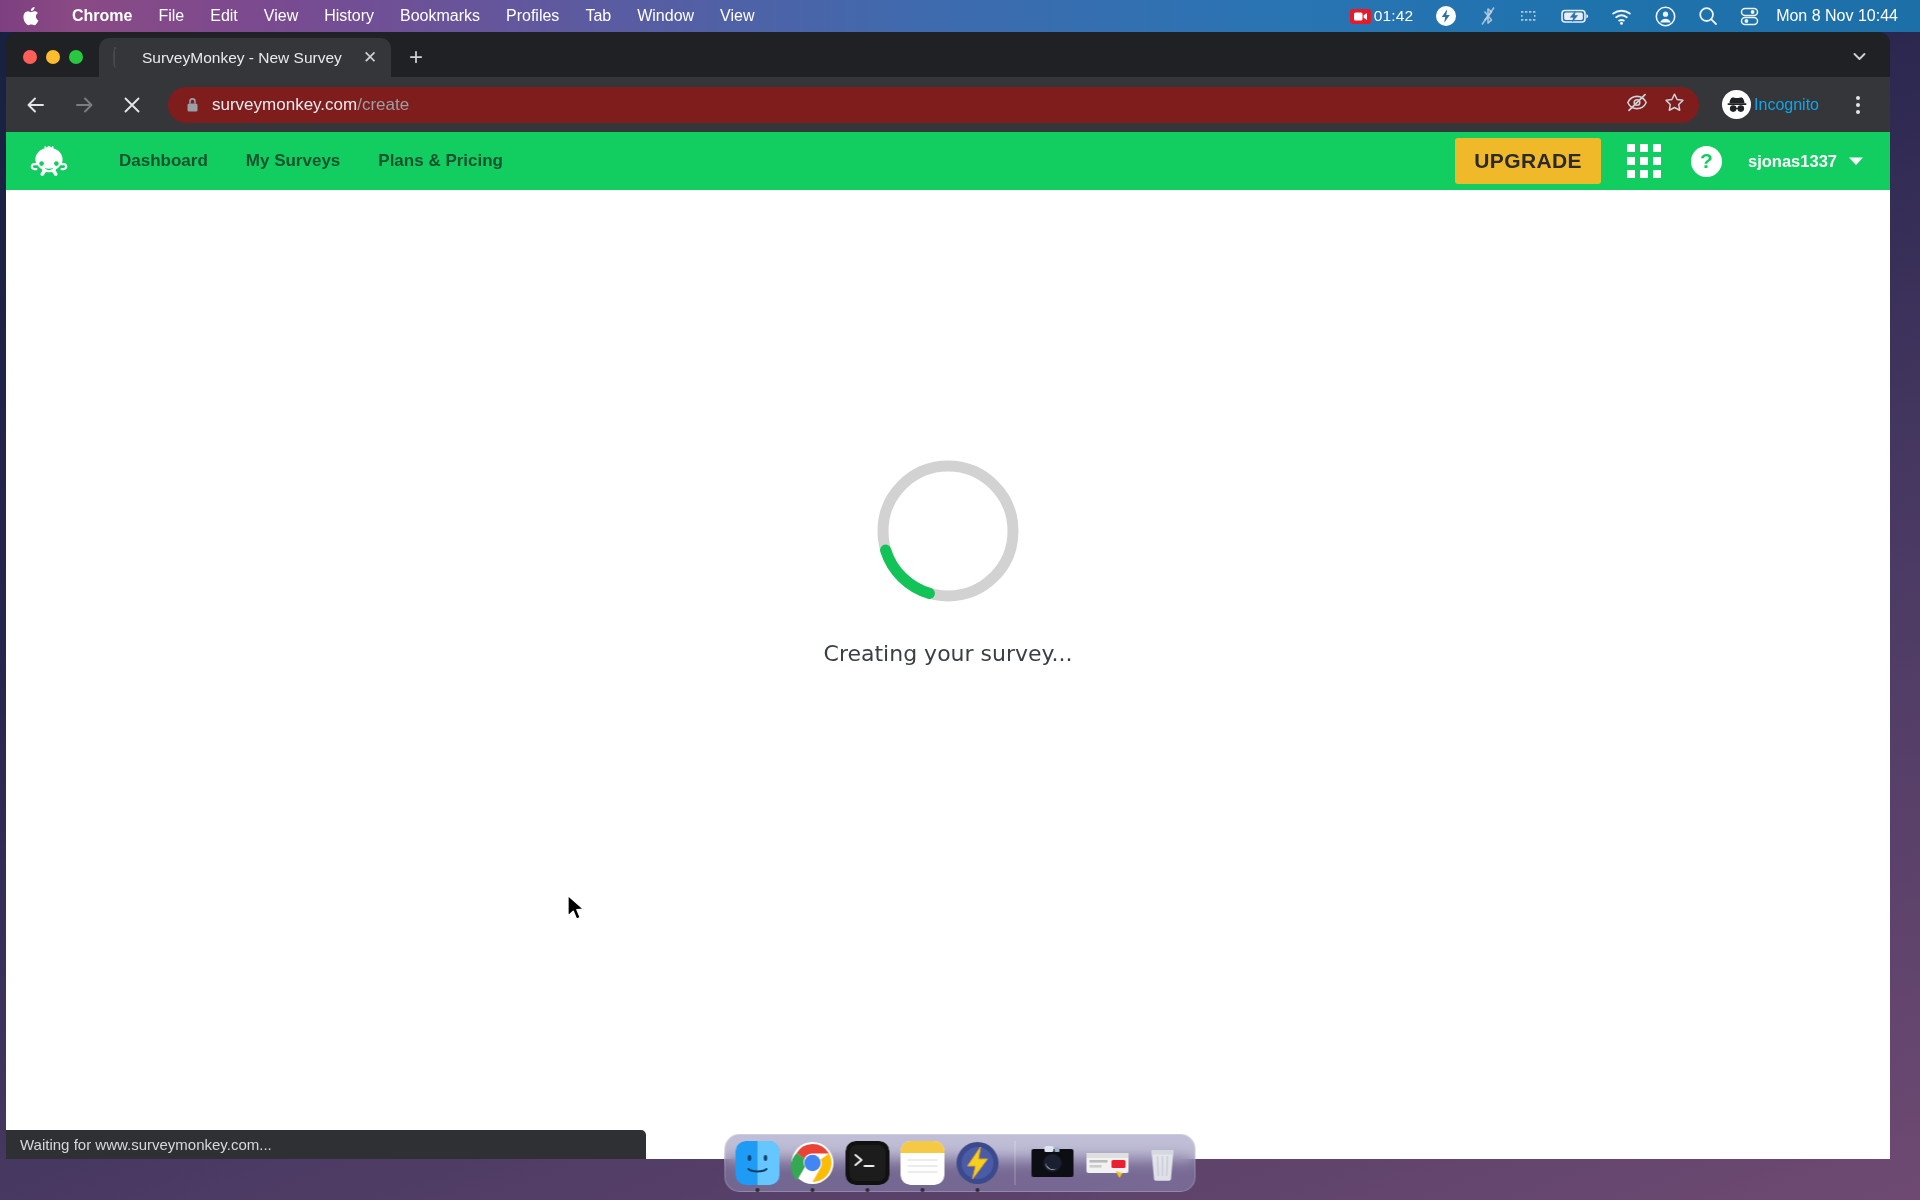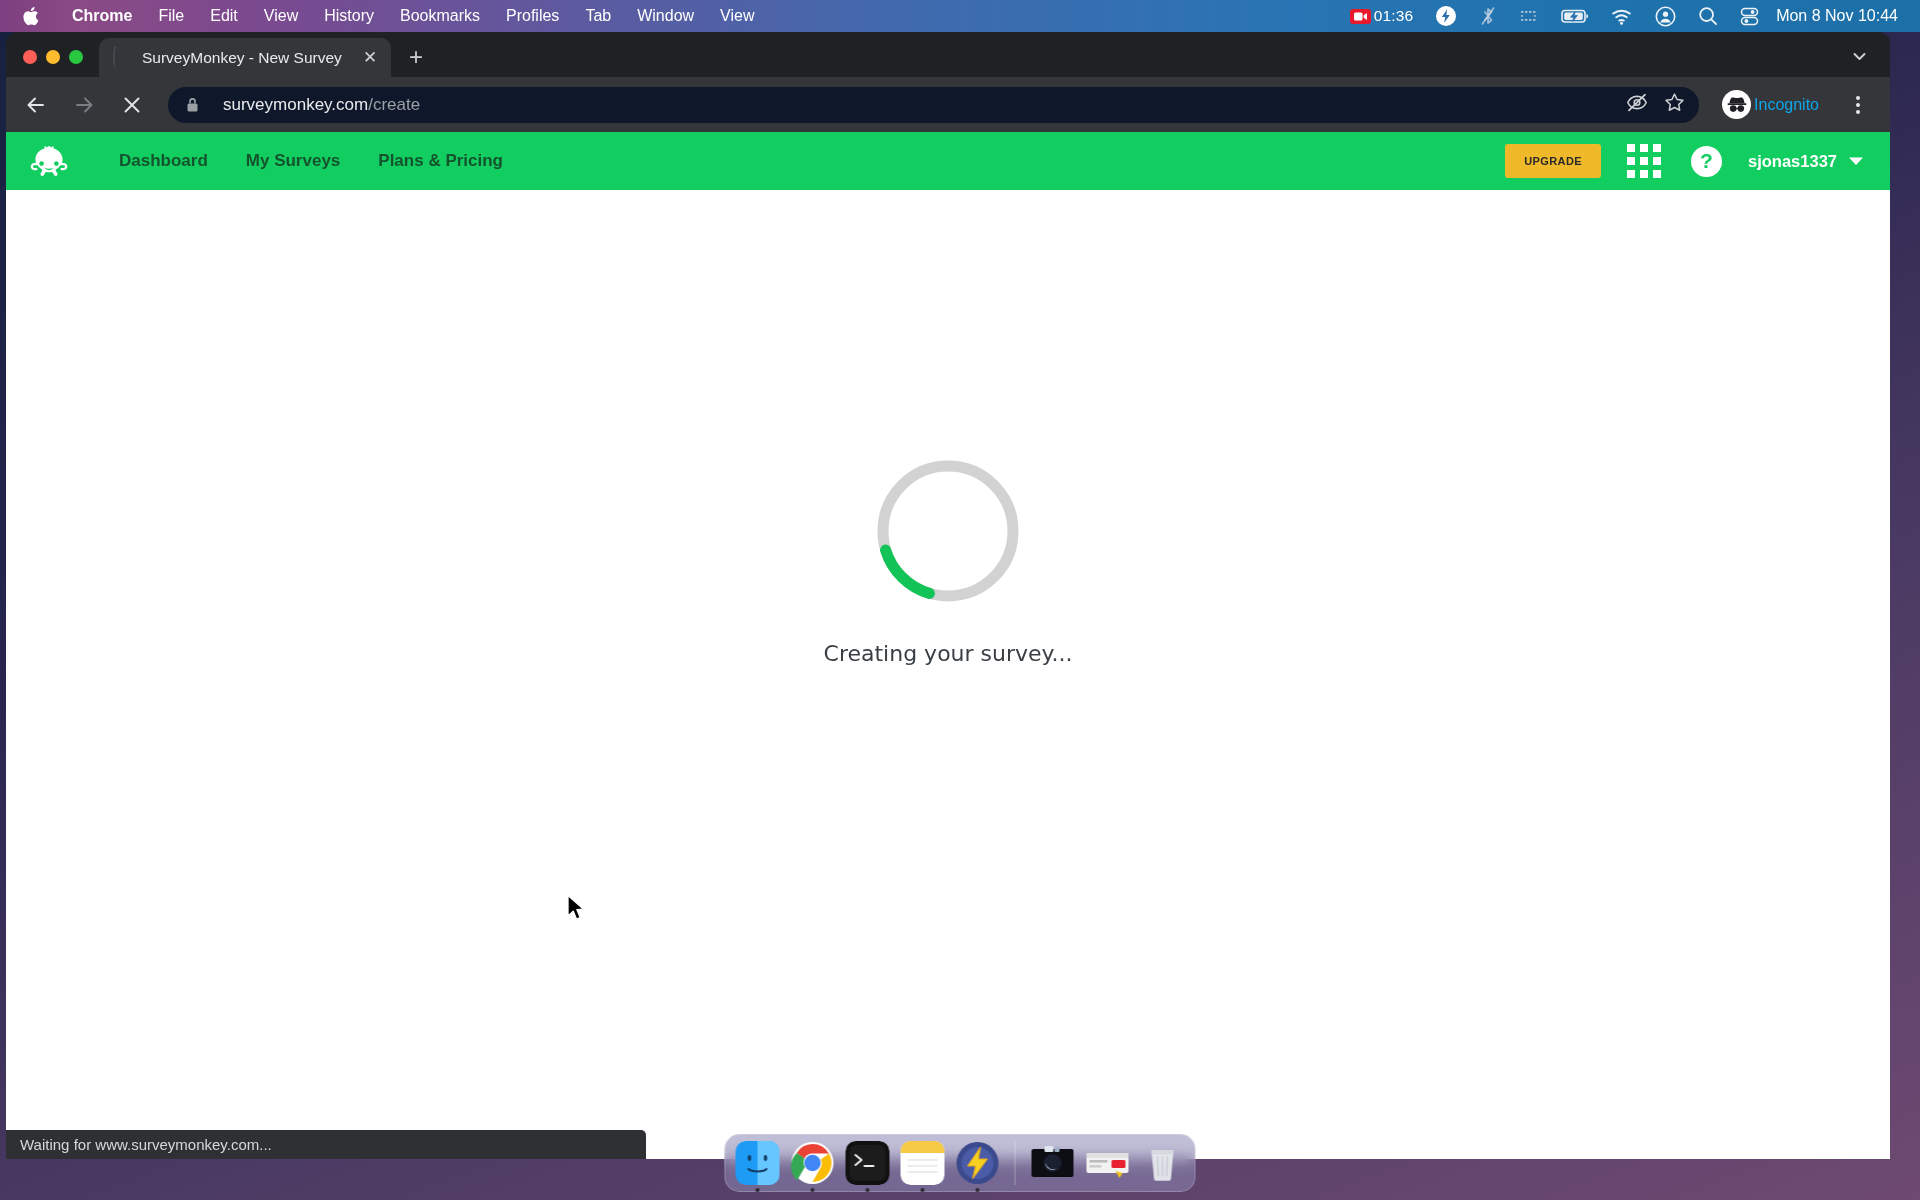--- a/index.html
+++ b/index.html
@@ -121,25 +121,24 @@
     padding: 0 14px 0 6px;
   }
   .tb-btn {
     width: 40px; height: 40px; margin: 0 4px;
     display: flex; align-items: center; justify-content: center;
     color: #e3e5e8; border-radius: 50%;
   }
   .tb-btn.disabled { color: #7a7d82; }
   .omnibox {
     flex: 1 1 auto; height: 36px;
-    background: #0f172a; border-radius: 18px;
+    background: #7f1d1d; border-radius: 18px;
     display: flex; align-items: center;
     margin: 0 10px 0 12px; padding: 0 14px 0 18px;
     min-width: 0;
-    gap: 11px;
   }
   .omnibox .lock { margin-right: 13px; display: flex; align-items: center; }
   .omnibox .url {
     font-size: 17px; color: #e8eaed;
     white-space: nowrap; overflow: hidden; text-overflow: ellipsis;
   }
   .omnibox .url .path { color: #9aa0a6; }
   .omnibox .end { margin-left: auto; display: flex; align-items: center; gap: 16px; padding-left: 12px; }
   .incognito-pill {
     display: flex; align-items: center; gap: 3px;
@@ -173,21 +172,21 @@
   }
   .sm-logo { width: 42px; height: 36px; margin-right: 30px; display: flex; align-items: center; }
   .sm-nav { display: flex; align-items: center; gap: 0; }
   .sm-nav a {
     color: #14532d; font-size: 17px; font-weight: bold;
     text-decoration: none; padding: 0 19px; white-space: nowrap;
   }
   .sm-right { margin-left: auto; display: flex; align-items: center; gap: 0; }
   .upgrade {
     background: #f0b92a; color: #2a2a2a;
-    font-size: 11px; font-weight: bold; letter-spacing: .4px;
+    font-size: 21px; font-weight: bold; letter-spacing: .4px;
     border: none; border-radius: 3px;
     padding: 11px 19px; cursor: pointer;
     margin-right: 26px;
     margin-left: 12px;
   }
   .grid-icon {
     display: grid; grid-template-columns: repeat(3, 8px);
     grid-template-rows: repeat(3, 8px); gap: 5px;
     margin-right: 30px;
   }
@@ -282,21 +281,21 @@
   <span class="mb-item">View</span>
 
   <div class="right">
     <span class="st">
       <span class="rec-badge">
         <svg width="15" height="13" viewBox="0 0 15 13">
             <rect x="1" y="2.5" width="8.5" height="8" rx="1.6" fill="#fff"></rect>
             <path d="M10.6 5.3 14 3v7l-3.4-2.3z" fill="#fff"></path>
           </svg>
       </span>
-      <span class="clocktxt">01:36</span>
+      <span class="clocktxt">01:42</span>
     </span>
     <span class="st">
       <svg width="22" height="22" viewBox="0 0 22 22">
           <circle cx="11" cy="11" r="10" fill="#fff"></circle>
           <path d="M12.2 4.2 6.8 12h3.4l-1 5.8 5.6-7.9h-3.5z" fill="#2a6fae"></path>
         </svg>
     </span>
     <span class="st">
       <svg width="18" height="22" viewBox="0 0 18 22">
           <path d="M5.5 6.5 12.5 15 9 18V4l3.5 3-7 8.5" stroke="#cfd9e6" stroke-width="1.7" fill="none" stroke-linejoin="round" opacity=".75"></path>

